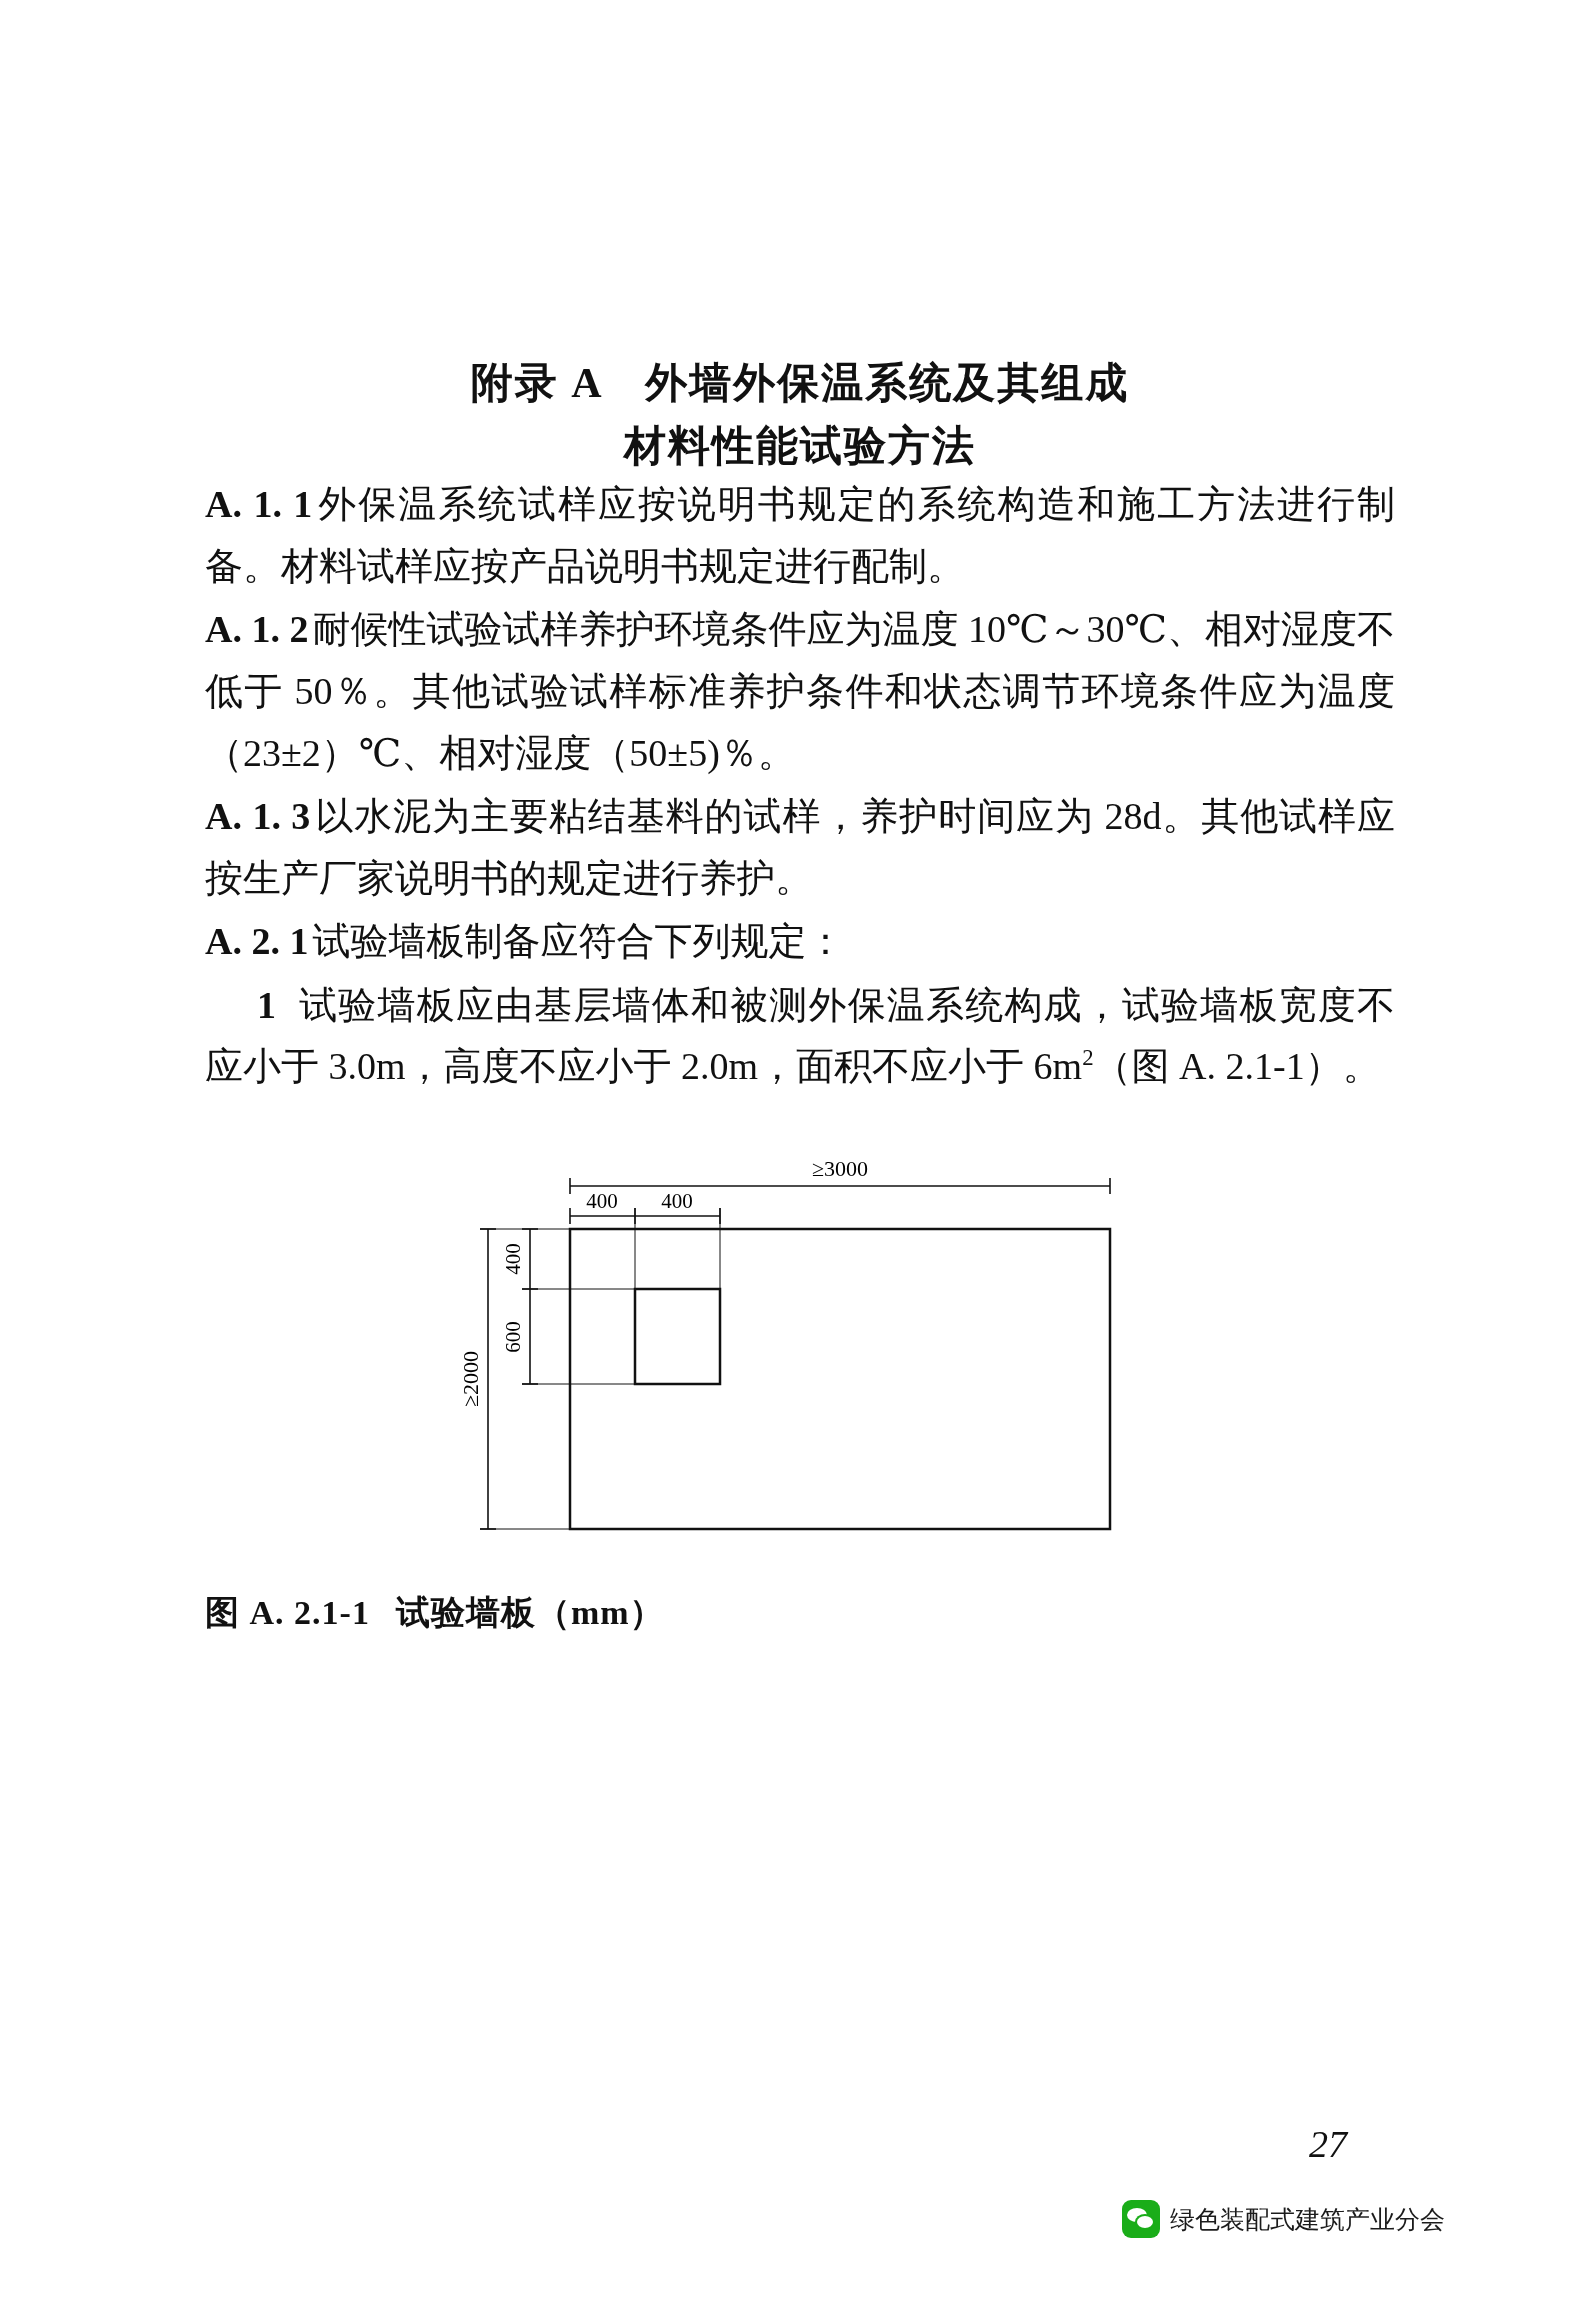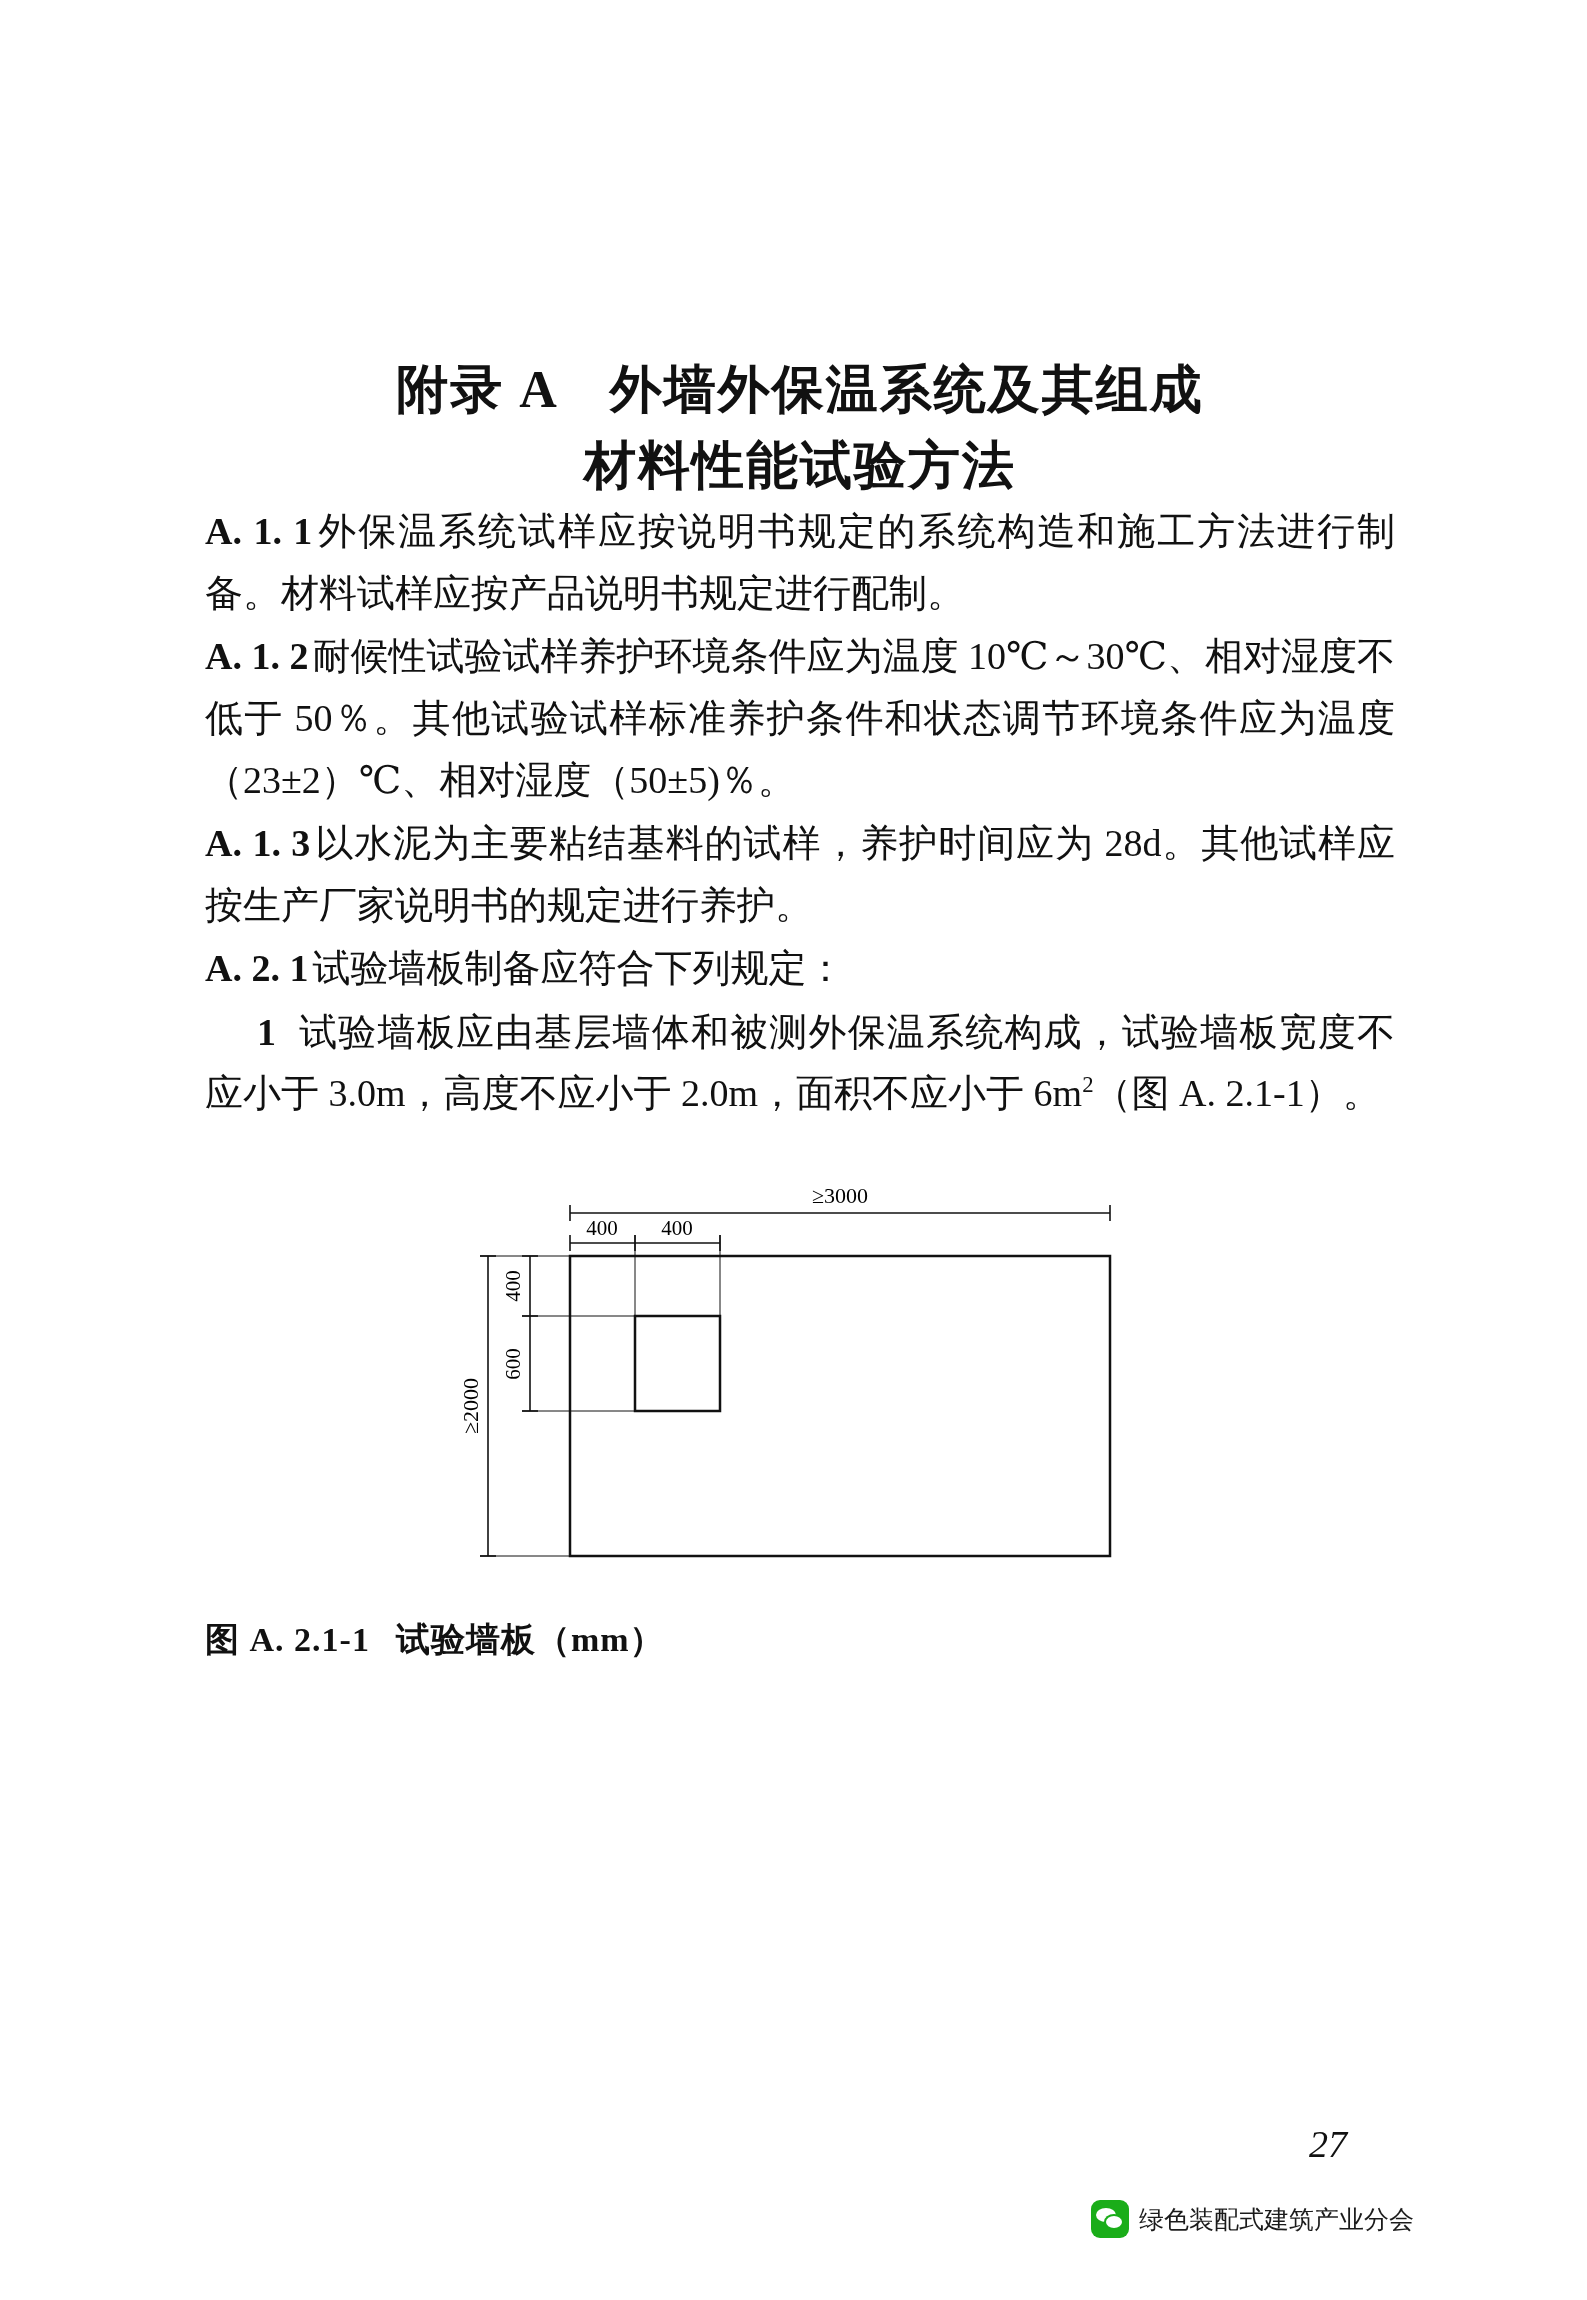--- a/index.html
+++ b/index.html
@@ -22,21 +22,21 @@
     height: 2300px;
   }
   .content {
     position: absolute;
     left: 205px;
     top: 355px;
     width: 1190px;
   }
   .appendix-title {
     text-align: center;
-    font-size: 52px;
+    font-size: 42px;
     font-weight: 700;
     letter-spacing: 2px;
     line-height: 1.35;
     margin: 0;
   }
   .appendix-title .line1 { display: block; }
   .appendix-title .line2 { display: block; margin-top: 6px; }
 
   .section-head {
     text-align: center;
@@ -90,21 +90,21 @@
     position: absolute;
     right: 240px;
     top: 2122px;
     font-size: 38px;
     font-style: italic;
     font-family: "Liberation Serif", serif;
   }
 
   .footer-badge {
     position: absolute;
-    right: 173px;
+    right: 142px;
     top: 2200px;
     display: flex;
     align-items: center;
     gap: 10px;
     font-family: "Liberation Sans", sans-serif;
     font-size: 25px;
     color: #1b1b1b;
   }
   .wechat-icon {
     width: 38px; height: 38px;

